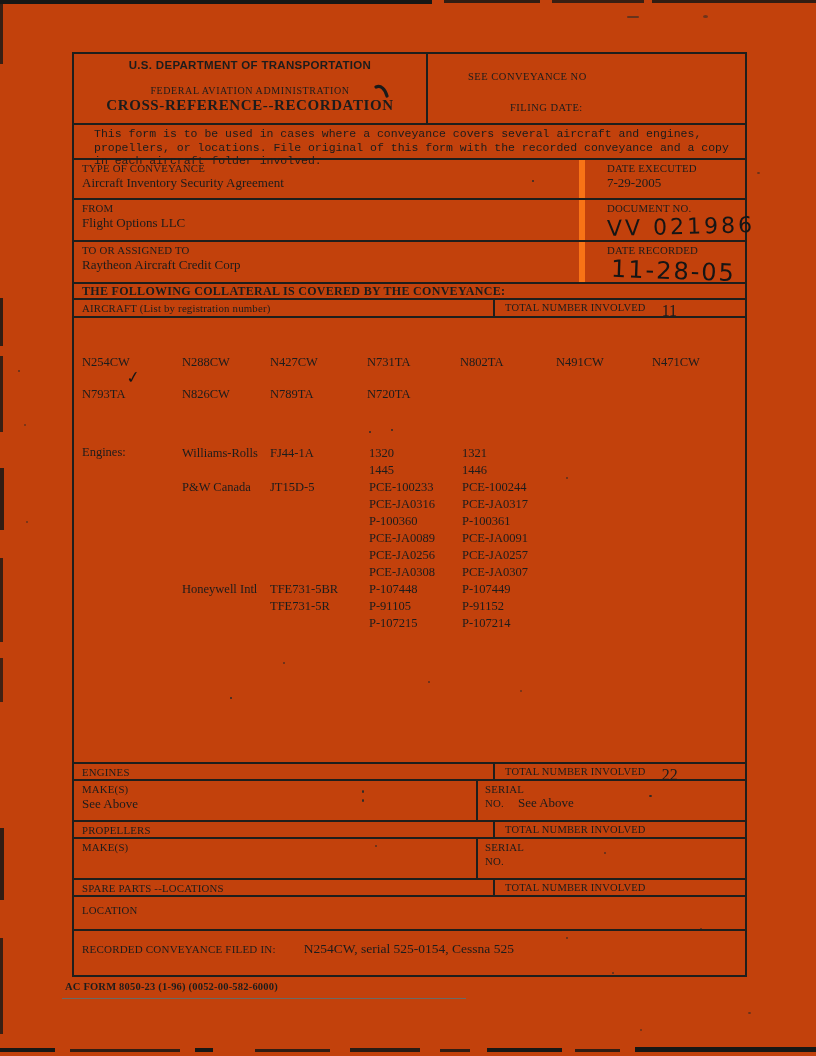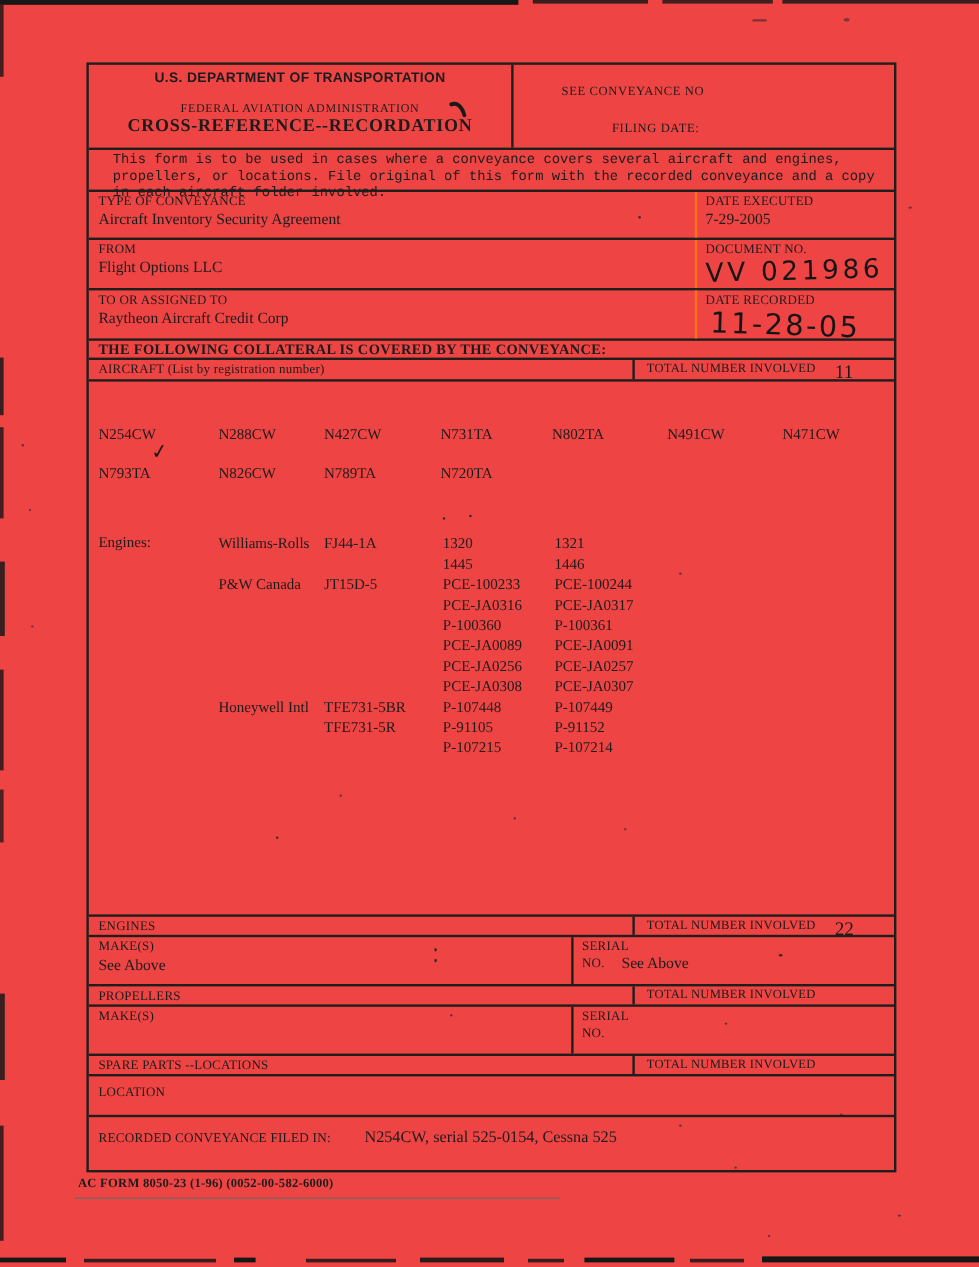--- a/index.html
+++ b/index.html
@@ -1,50 +1,50 @@
 <!DOCTYPE html>
 <html><head>
 <meta charset="utf-8">
 <style>
   html,body{margin:0;padding:0;background:#d8d8d4;}
-  .page{position:relative;width:816px;height:1056px;background:#ef4444;
+  .page{position:relative;width:816px;height:1056px;background:#c2410c;
         font-family:"Liberation Serif",serif;color:#1c1c1c;overflow:hidden;margin:0 auto;}
   .form{position:absolute;left:72px;top:52px;width:675px;height:925px;
         border:2px solid #1e1e1c;box-sizing:border-box;}
   .row{box-sizing:border-box;border-bottom:2px solid #1e1e1c;position:relative;display:flex;}
   .row.last{border-bottom:none;}
   
   .hdr{height:71px;}
   .hdr-left{width:354px;border-right:2px solid #1e1e1c;box-sizing:border-box;position:relative;text-align:center;}
   .hdr-right{flex:1;position:relative;}
   .dept{margin-top:5px;font-family:"Liberation Sans",sans-serif;font-weight:bold;font-size:11.5px;letter-spacing:.3px;}
   .agency{position:absolute;left:0;right:0;top:31px;font-size:10px;letter-spacing:.6px;}
   .form-title{position:absolute;left:0;right:0;top:43px;font-weight:bold;font-size:15px;letter-spacing:.6px;}
   .see-conv{position:absolute;left:40px;top:17px;font-size:10.5px;letter-spacing:.5px;}
   .filing-date{position:absolute;left:82px;top:48px;font-size:10.5px;letter-spacing:.5px;}
   .pen-stroke{position:absolute;left:300px;top:30px;}
   
   .instr{height:35px;display:block;padding:2px 6px 0 20px;font-size:11.5px;line-height:13.5px;font-family:Liberation Mono, monospace;}
   
   .lv{display:flex;}
   .lv .cell-l{flex:1;padding:2px 8px;box-sizing:border-box;}
-  .lv .cell-r{width:166px;border-left:2px solid #f97316;box-sizing:border-box;padding:2px 7px;overflow:visible;}
+  .lv .cell-r{width:166px;border-left:6px solid #f97316;box-sizing:border-box;padding:2px 22px;overflow:visible;}
   .lab{font-size:10.8px;letter-spacing:.2px;}
   .val{font-size:13px;margin-top:1px;}
   .row-type{height:40px;} .row-from{height:42px;} .row-to{height:42px;}
   .hand{font-family:"DejaVu Sans",sans-serif;color:#151515;white-space:nowrap;}
   .hand-doc{font-size:22px;letter-spacing:3px;transform:rotate(-1.5deg);display:inline-block;margin-top:0px;}
   .hand-date{font-size:24px;letter-spacing:2px;transform:rotate(2deg);display:inline-block;margin-top:1px;margin-left:4px;}
   
   .banner{height:16px;padding-left:8px;font-weight:bold;font-size:12px;letter-spacing:.3px;align-items:flex-start;}
   
   .sec{height:18px;}
   .sec-17{height:17px;}
   .sec .cell-l,.sec-17 .cell-l{flex:1;padding:2px 8px 0;box-sizing:border-box;}
-  .total-box{width:218px;border-left:2px solid #1e1e1c;box-sizing:border-box;padding:2px 4px 0 10px;display:flex;}
+  .total-box{width:252px;border-left:2px solid #1e1e1c;box-sizing:border-box;padding:2px 4px 0 10px;display:flex;}
   .total-lab{font-size:10.5px;letter-spacing:.2px;}
   .total-val{font-size:16px;margin-left:16px;}
   
   .free{height:446px;display:block;position:relative;}
   .reg-lines{position:absolute;left:8px;top:37px;right:0;}
   .reg-line{display:flex;line-height:15px;font-size:12.5px;}
   .reg-line + .reg-line{margin-top:17px;}
   .reg-line .cell{display:inline-block;}
   .reg-line .cell:nth-child(1){width:100px;}
   .reg-line .cell:nth-child(2){width:88px;}

